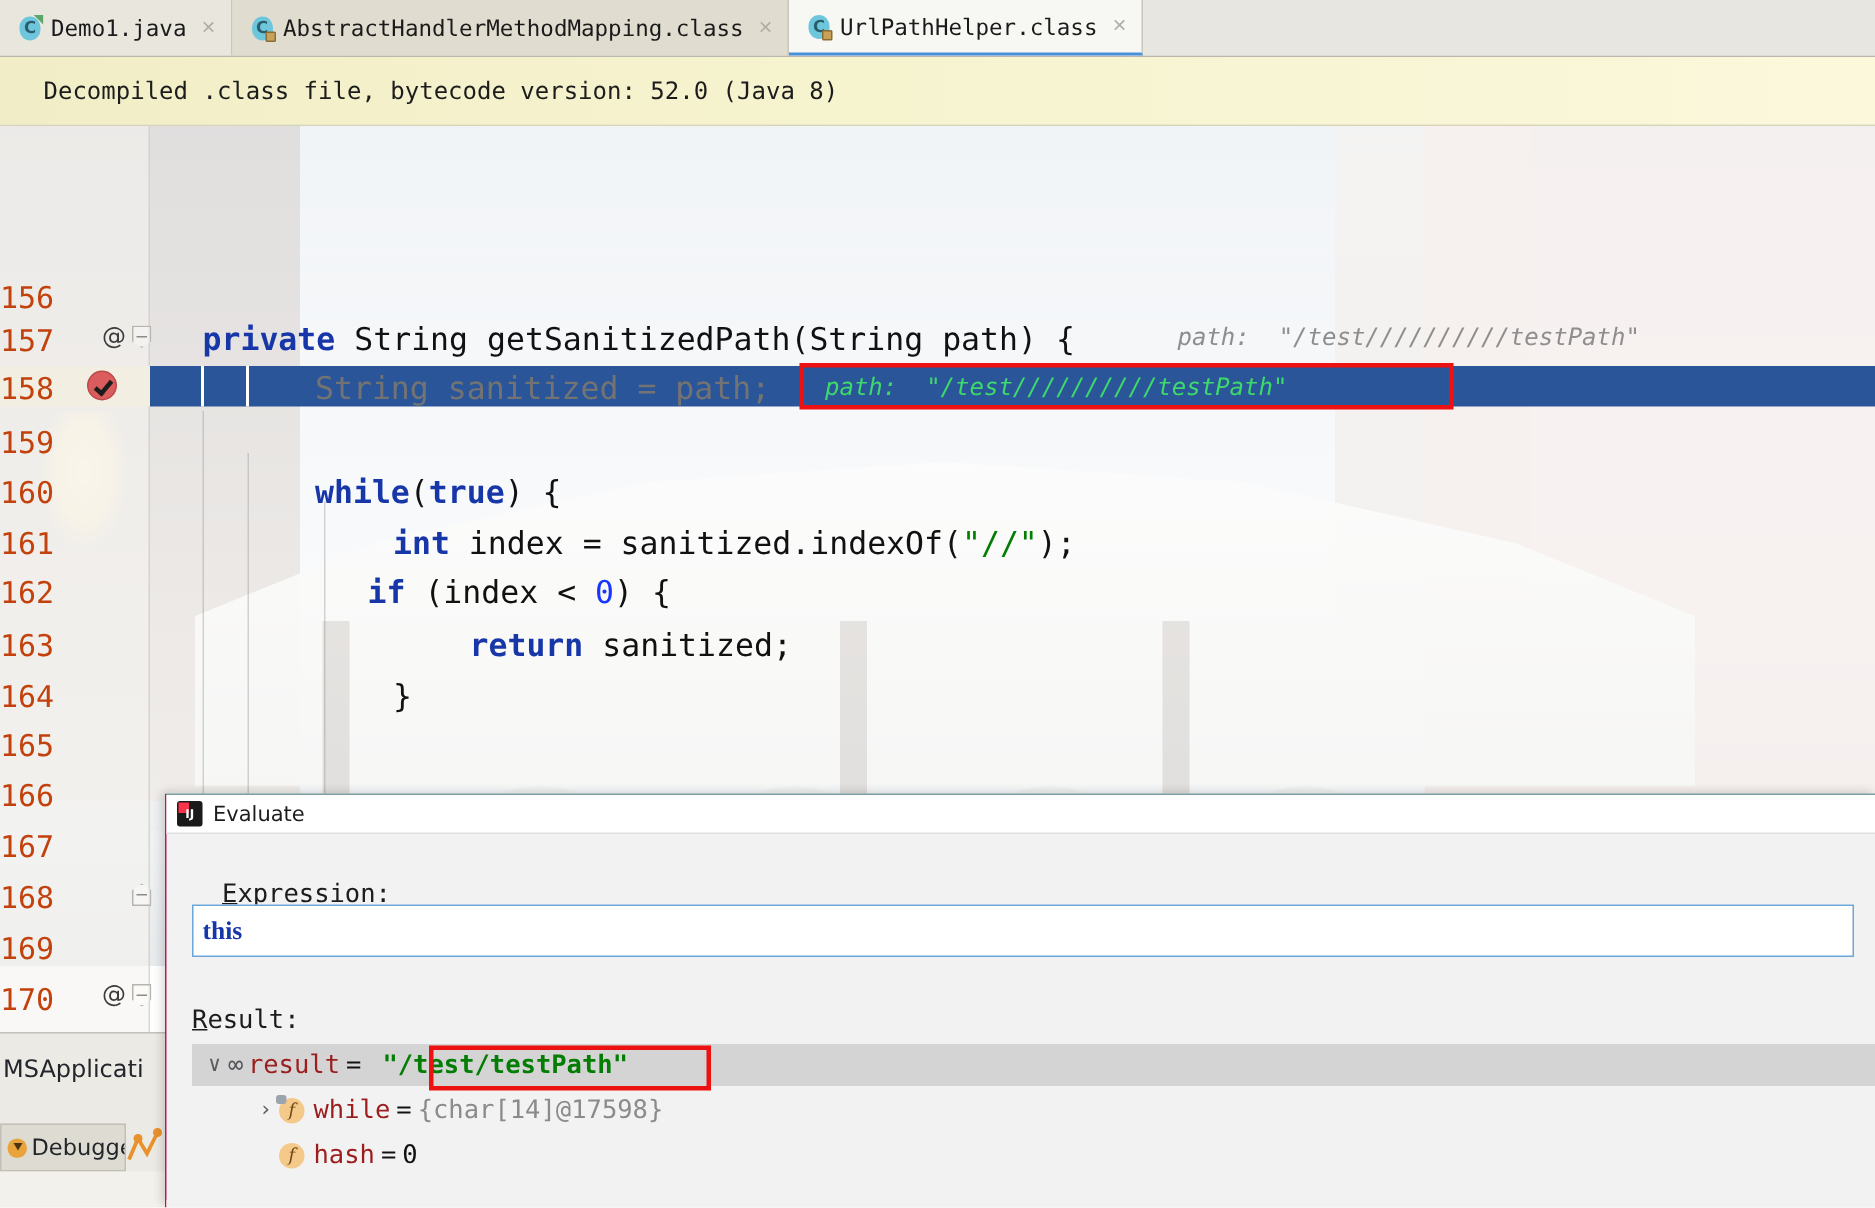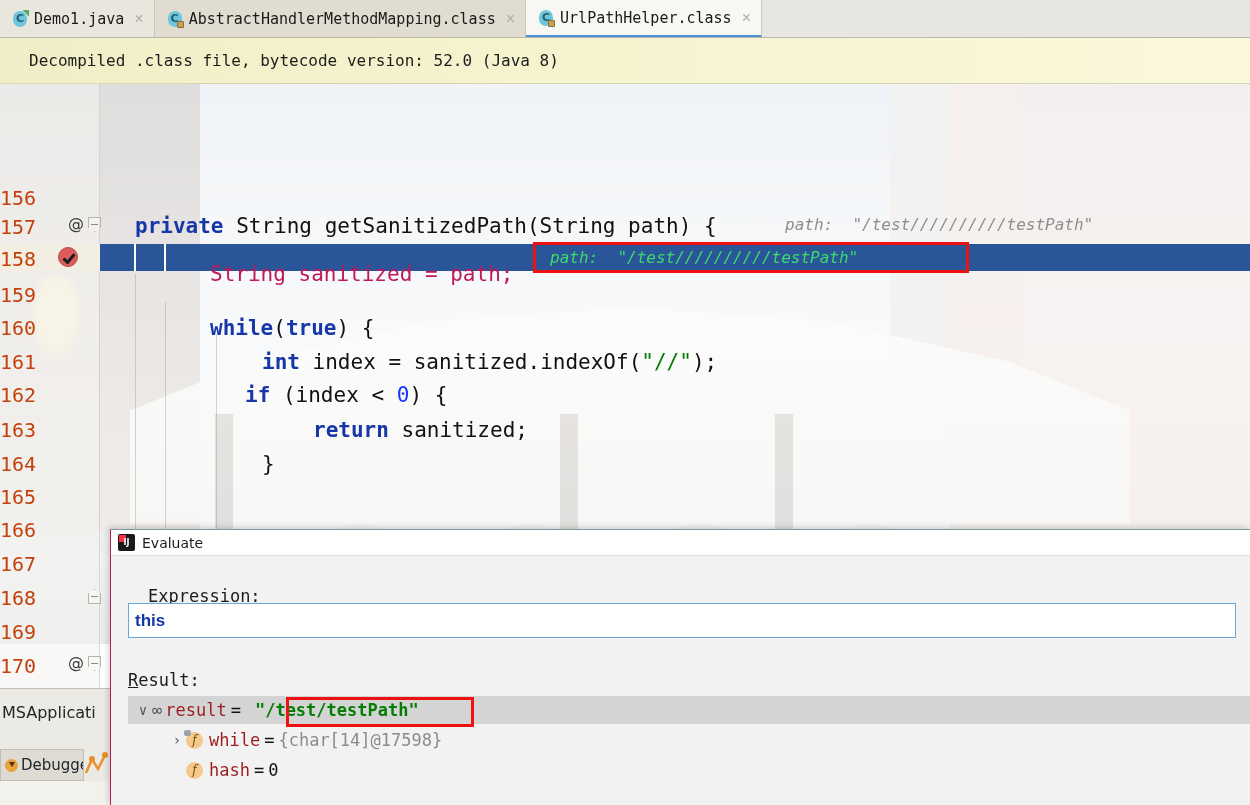--- a/index.html
+++ b/index.html
@@ -147,21 +147,21 @@
 
   .code{
     position:absolute;
     font-family:"DejaVu Sans Mono","Liberation Mono",monospace;
     font-size:21px; white-space:pre; color:#111111;
   }
   .kw{ color:#1736a8; font-weight:bold; }
   .num{ color:#1736ff; }
   .str{ color:#047d04; }
   .hint{ color:#8e8e8e; font-style:italic; }
-  .oncur{ color:#be185d;margin-top:15px; }
+  .oncur{ color:#737373; }
   .curhint{ color:#3dd96a; font-style:italic; }
 
   
   .guide{ position:absolute; width:1px; background:rgba(160,160,160,.45); }
 
   #hintbox{
     position:absolute; left:533px; top:158px; width:436px; height:31px;
     border:3px solid #ee1111;
   }
 
@@ -213,21 +213,21 @@
   .dlglabel{
     position:absolute; font-family:"DejaVu Sans Mono","Liberation Mono",monospace;
     font-size:17px; color:#1c1c1c;
   }
   .uline{ text-decoration:underline; }
 
   #exprfield{
     position:absolute; left:17px; top:73px; width:1108px; height:35px;
     background:#ffffff; border:1px solid #6aa6d8;
     display:flex; align-items:center; padding-left:6px;
-    font-family:Liberation Sans, sans-serif;
+    font-family:Liberation Serif, serif;
     font-size:17px; color:#111111; white-space:pre;
   }
   #exprfield .kw2{ color:#1736a8; font-weight:bold; }
 
   #resultrow{
     position:absolute; left:17px; top:166px; width:1123px; height:28px;
     background:#d4d4d4;
   }
   #treeArea{
     position:absolute; left:17px; top:166px; width:1123px; height:110px;

